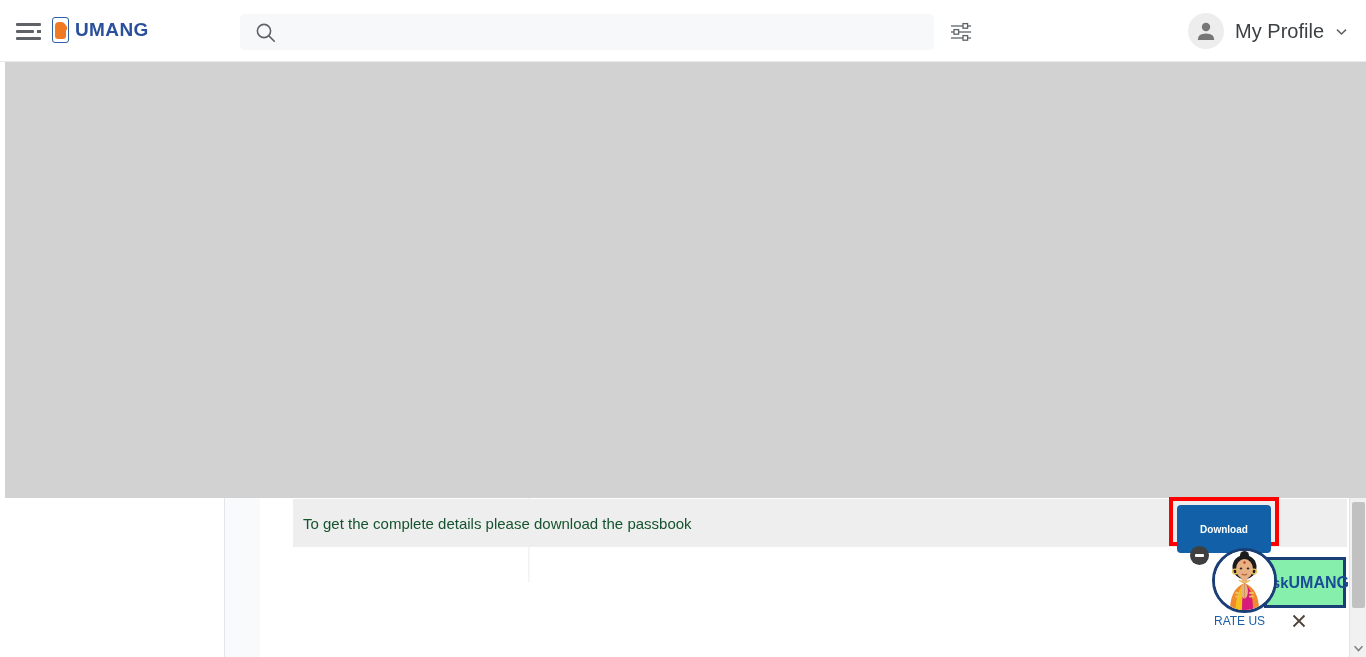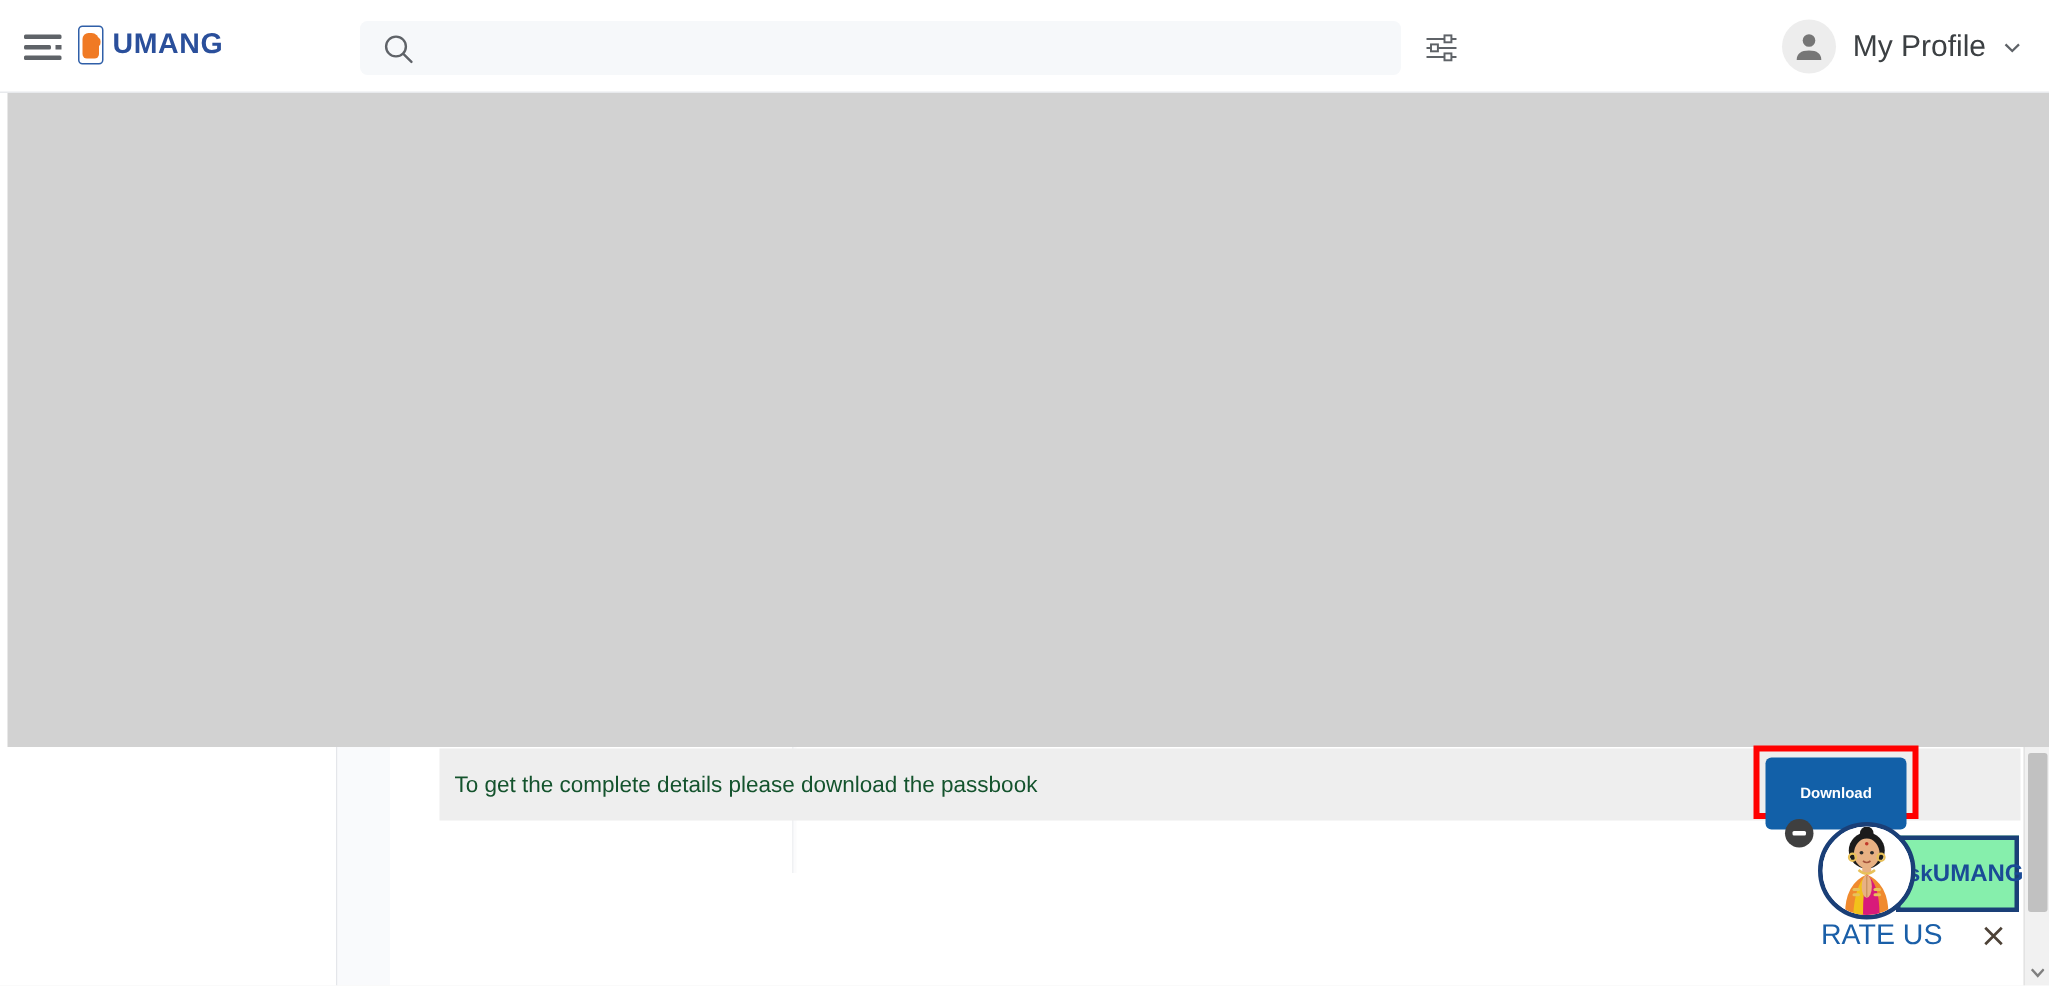--- a/index.html
+++ b/index.html
@@ -326,21 +326,21 @@
   }
   .chat-footer {
     position: absolute;
     left: 8px; top: 65px;
     width: 132px;
     display: flex;
     align-items: center;
     gap: 26px;
   }
   .rate-us {
-    font-size: 19px;
+    font-size: 12px;
     color: #1a5fa8;
     cursor: pointer;
   }
   .chat-close {
     line-height: 0;
     cursor: pointer;
   }
 </style>
 </head>
 <body>

